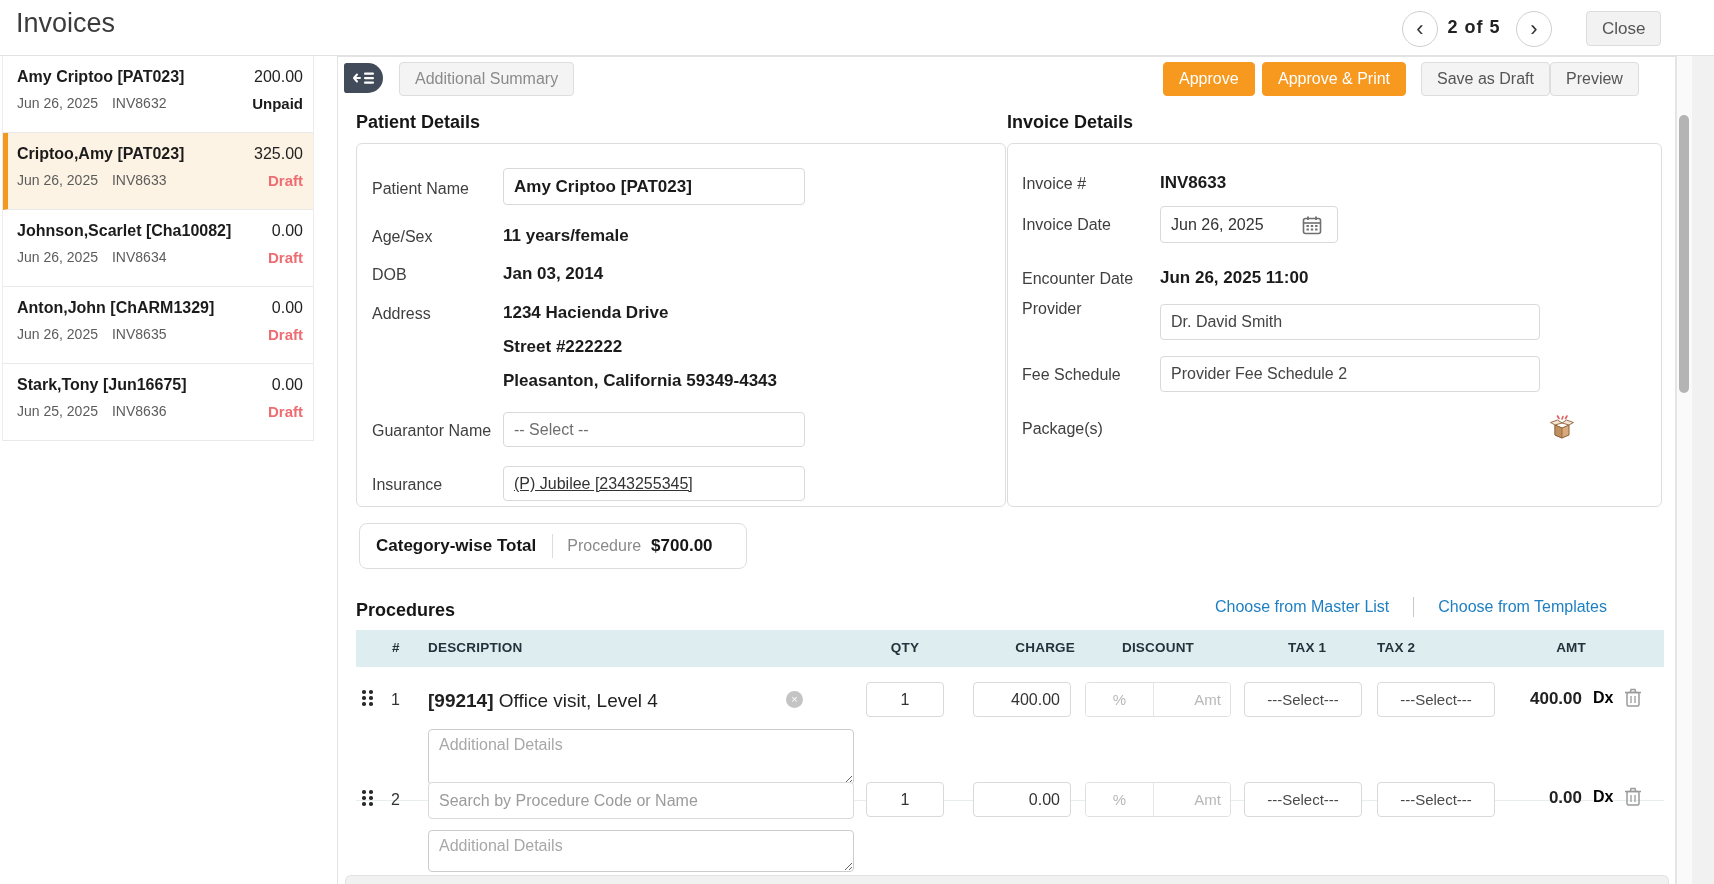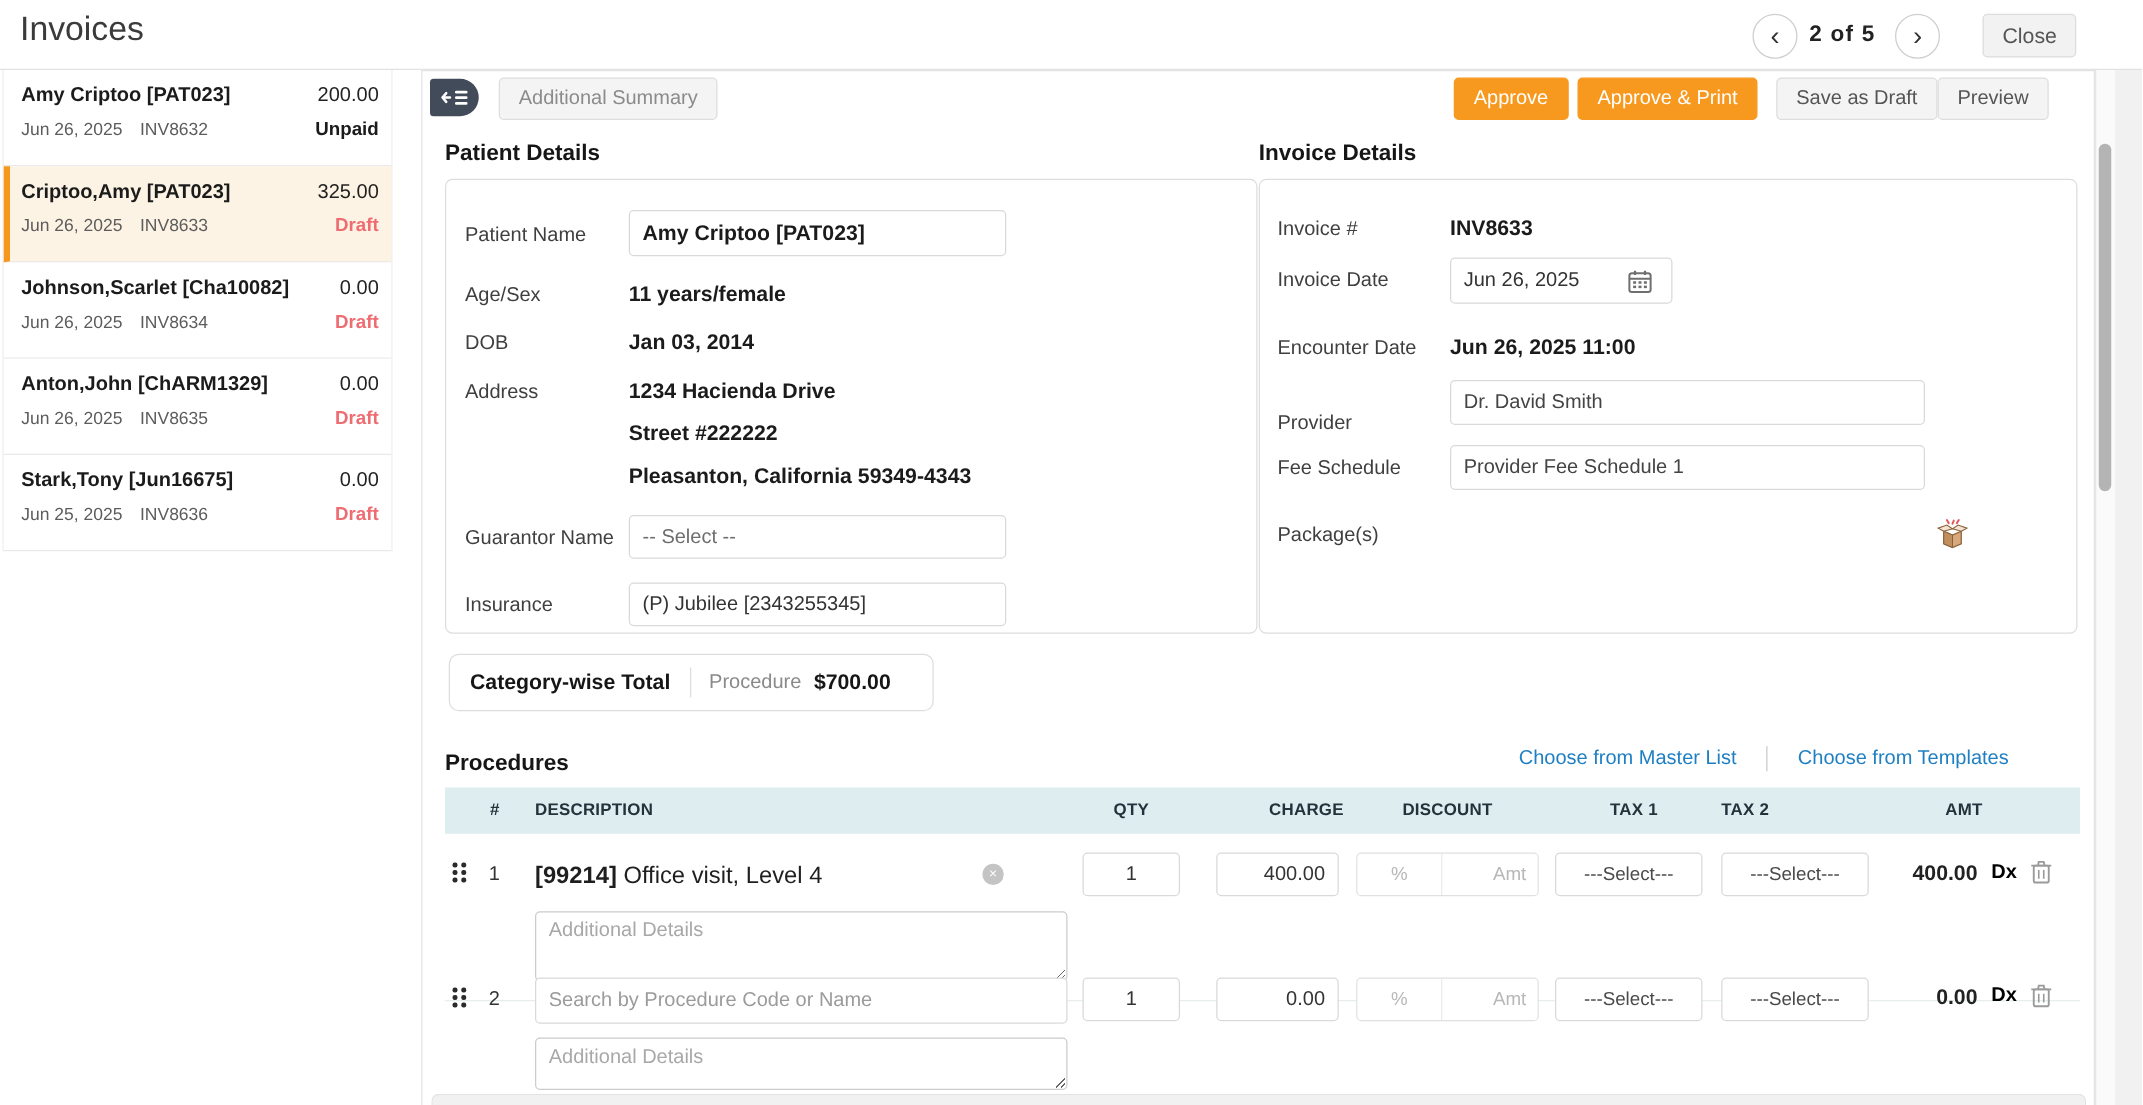--- a/index.html
+++ b/index.html
@@ -211,21 +211,21 @@
 
   <div class="abs f-label" style="left:372px; top:305px;">Address</div>
   <div class="abs f-value" style="left:503px; top:303px;">1234 Hacienda Drive</div>
   <div class="abs f-value" style="left:503px; top:337px;">Street #222222</div>
   <div class="abs f-value" style="left:503px; top:371px;">Pleasanton, California 59349-4343</div>
 
   <div class="abs f-label" style="left:372px; top:422px;">Guarantor Name</div>
   <div class="abs ipt" style="left:503px; top:412px; width:302px; height:35px; line-height:33px; color:#6e6e6e;">-- Select --</div>
 
   <div class="abs f-label" style="left:372px; top:476px;">Insurance</div>
-  <div class="abs ipt" style="left:503px; top:466px; width:302px; height:35px; line-height:33px;">(P) Jubilee [2343255345]</div>
+  <div class="abs ipt" style="left:503px; top:466px; width:302px; height:35px; line-height:33px;text-decoration:underline;">(P) Jubilee [2343255345]</div>
 
   <div class="abs sec-head" style="left:1007px; top:112px;">Invoice Details</div>
   <div class="abs sec-box" style="left:1007px; top:143px; width:655px; height:364px;"></div>
 
   <div class="abs f-label" style="left:1022px; top:175px;">Invoice #</div>
   <div class="abs f-value" style="left:1160px; top:173px;">INV8633</div>
 
   <div class="abs f-label" style="left:1022px; top:216px;">Invoice Date</div>
   <div class="abs ipt" style="left:1160px; top:206px; width:178px; height:37px; line-height:35px;">Jun 26, 2025</div>
   <svg class="abs" style="left:1302px; top:215px;" width="20" height="20" viewBox="0 0 20 20">
@@ -239,25 +239,25 @@
         <rect x="13.1" y="10" width="2.4" height="2"></rect>
       <rect x="4.5" y="13.5" width="2.4" height="2"></rect>
         <rect x="8.8" y="13.5" width="2.4" height="2"></rect>
         <rect x="13.1" y="13.5" width="2.4" height="2"></rect>
     </g>
   </svg>
 
   <div class="abs f-label" style="left:1022px; top:270px;">Encounter Date</div>
   <div class="abs f-value" style="left:1160px; top:268px;">Jun 26, 2025 11:00</div>
 
-  <div class="abs f-label" style="left:1022px; top:330px;">Provider</div>
+  <div class="abs f-label" style="left:1022px; top:300px;">Provider</div>
   <div class="abs ipt" style="left:1160px; top:304px; width:380px; height:36px; line-height:34px; color:#444;">Dr. David Smith</div>
 
   <div class="abs f-label" style="left:1022px; top:366px;">Fee Schedule</div>
-  <div class="abs ipt" style="left:1160px; top:356px; width:380px; height:36px; line-height:34px; color:#444;">Provider Fee Schedule 1</div>
+  <div class="abs ipt" style="left:1160px; top:356px; width:380px; height:36px; line-height:34px; color:#444;">Provider Fee Schedule 2</div>
 
   <div class="abs f-label" style="left:1022px; top:420px;">Package(s)</div>
   <svg class="abs" style="left:1549px; top:414px;" width="26" height="26" viewBox="0 0 26 26">
     <path d="M6 11 L13 14 L20 11 L20 21 L13 24 L6 21 Z" fill="#d9a87c" stroke="#8c6239" stroke-width="1"></path>
     <path d="M6 11 L13 14 L13 24 L6 21 Z" fill="#c08f5f" stroke="#8c6239" stroke-width="0.8"></path>
     <path d="M6 11 L1.5 8.5 L8.5 6 L13 9 Z" fill="#f4e3d3" stroke="#8c6239" stroke-width="0.9"></path>
     <path d="M20 11 L24.5 8.5 L17.5 6 L13 9 Z" fill="#f4e3d3" stroke="#8c6239" stroke-width="0.9"></path>
     <path d="M13 5 L14 2.5 M16.5 4.5 L18 2 M10 4.5 L8.5 2" stroke="#e05c5c" stroke-width="1.6" stroke-linecap="round"></path>
   </svg>
 

